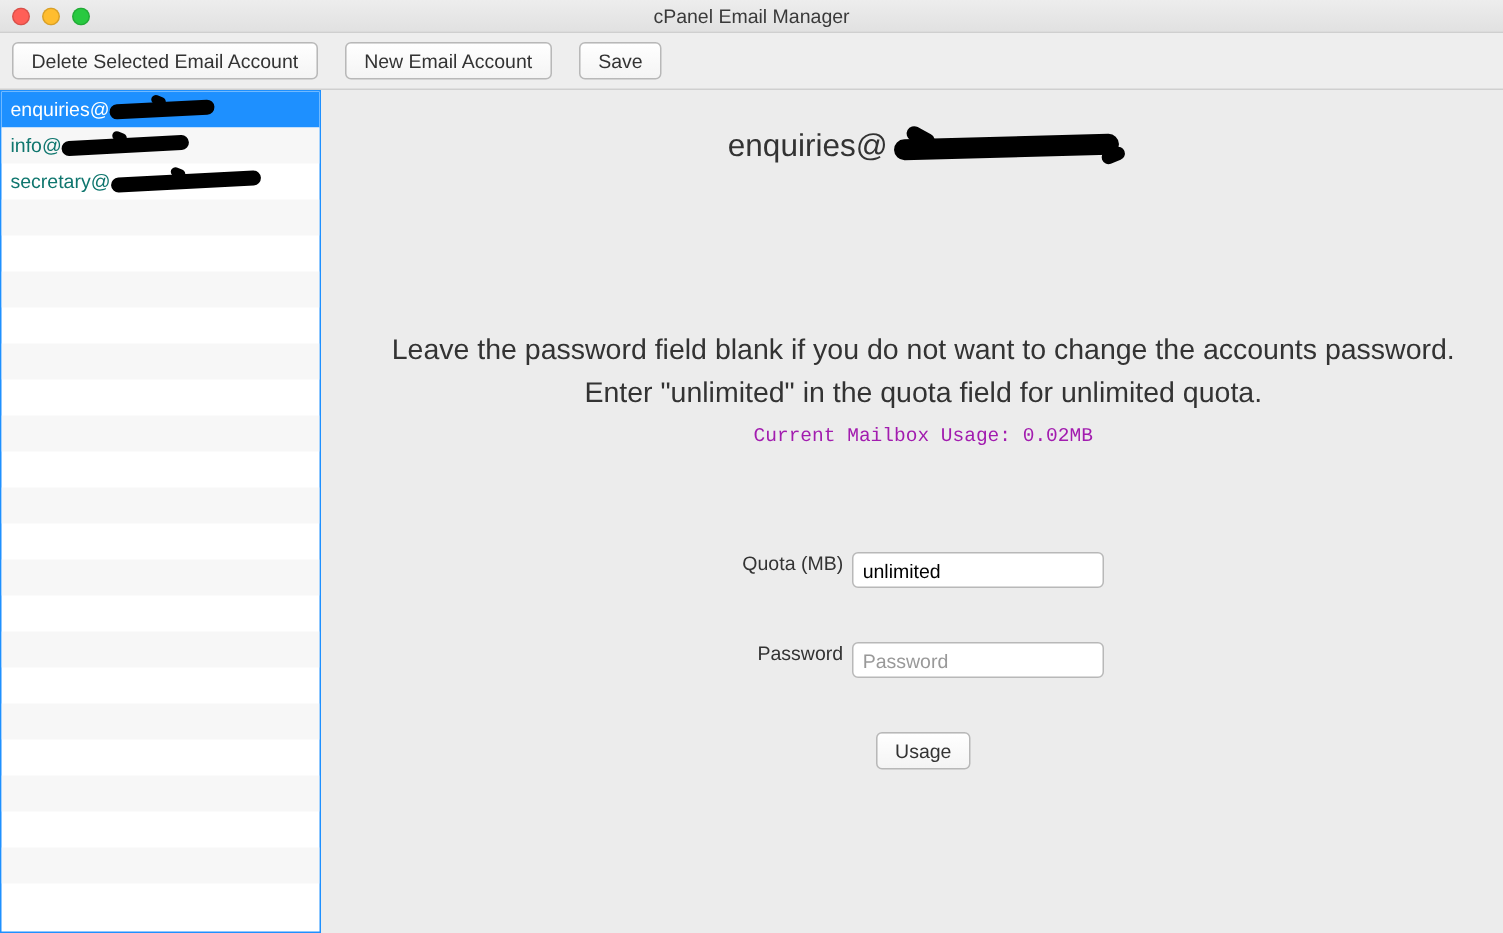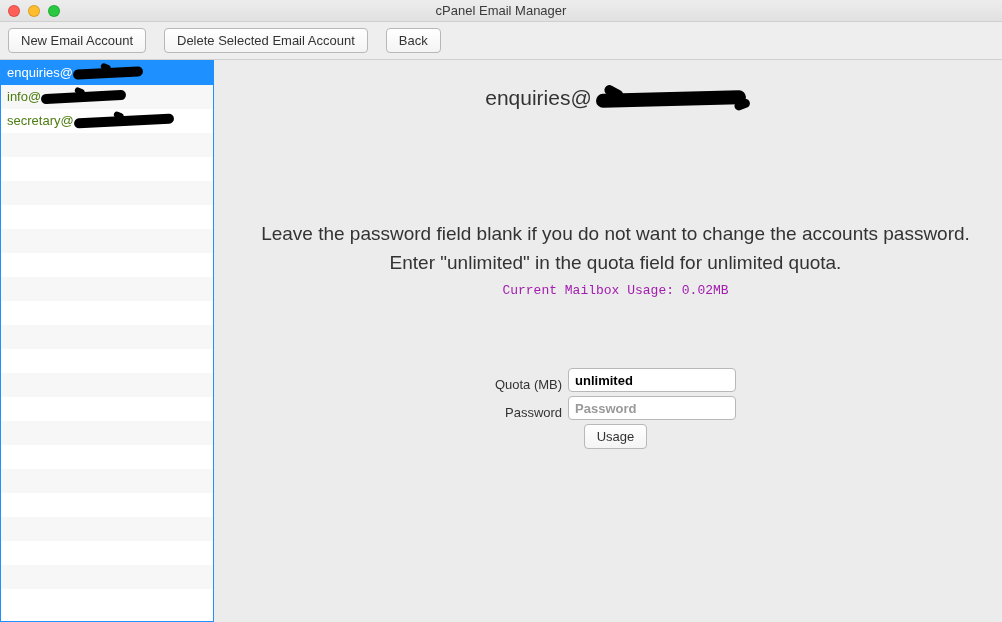--- a/index.html
+++ b/index.html
@@ -8,56 +8,56 @@
   .traffic { display: flex; gap: 8px; }
   .dot { width: 12px; height: 12px; border-radius: 50%; display: inline-block; border: 0.5px solid rgba(0,0,0,.15);}
   .dot.red { background:#ff5f57; }
   .dot.yellow { background:#ffbd2e; }
   .dot.green { background:#28c940; }
   .titlebar .title { position:absolute; left:0; right:0; text-align:center; font-size:13px; color:#3a3a3a; pointer-events:none;}
   .toolbar { height: 38px; background:#eeeeee; border-bottom:1px solid #cfcfcf; display:flex; align-items:center; padding: 0 8px; gap:18px;}
   button.ui { font-size:13px; padding: 4px 12px; background: linear-gradient(#ffffff,#f4f4f4); border:1px solid #b8b8b8; border-radius:4px; color:#333; cursor:pointer;}
   .body { display:flex; height: calc(622px - 22px - 38px); gap: 15px;}
   .sidebar { width: 214px; border:1px solid #1e90ff; background:#fff; overflow:auto;}
-  .row { height:24px; line-height:24px; padding:0 6px; font-size:13px; color:#4d7c0f; white-space:nowrap; overflow:hidden; position:relative; cursor:pointer;}
+  .row { height:24px; line-height:24px; padding:0 6px; font-size:13px; color:#0f766e; white-space:nowrap; overflow:hidden; position:relative; cursor:pointer;}
   .row.alt { background:#f7f7f7; }
   .row.selected { background:#1e90ff; color:#fff; }
   .redact { display:inline-block; height:10px; background:#000; border-radius:5px; transform: rotate(-3deg); margin-left:0px; position:relative; top:1px;}
   .redact::after{content:"";position:absolute;left:40%;top:-4px;width:10px;height:6px;background:#000;border-radius:3px;transform:rotate(25deg);}
   .main { flex:1; padding: 20px 24px; background:#ececec; text-align:center; overflow:auto;}
   .heading-wrap { margin-top: 6px; margin-bottom: 110px; }
   .heading { display:inline-block; font-size:21px; font-weight:400; color:#333; position:relative;}
   .heading .redact-lg { display:inline-block; width:150px; height:14px; background:#000; border-radius:7px; vertical-align:middle; margin-left:4px; position:relative; transform:rotate(-1.5deg);}
   .heading .redact-lg::before{content:"";position:absolute;left:8px;top:-6px;width:20px;height:10px;background:#000;border-radius:8px;transform:rotate(30deg);}
   .heading .redact-lg::after{content:"";position:absolute;right:-4px;bottom:-5px;width:16px;height:9px;background:#000;border-radius:6px;transform:rotate(-20deg);}
   .instr { font-size:19px; color:#333; line-height:1.5; max-width:780px; margin:0 auto 6px;}
   .usage { font-size:13px; color:#a21caf; margin-top:4px; margin-bottom: 70px; font-family: Liberation Mono, monospace;}
   .form { display:inline-block; }
-  .form-row { display:flex; align-items:flex-end; justify-content:flex-end; gap:6px; margin-bottom:4px;}
+  .form-row { display:flex; align-items:flex-start; justify-content:flex-end; gap:6px; margin-bottom:36px;}
   .form-label { font-size:13px; color:#333; }
-  input.ui { width:168px; height:24px; padding:2px 6px; font-size:13px; border:1px solid #b8b8b8; border-radius:4px; background:#fff;font-weight:bold;}
+  input.ui { width:168px; height:24px; padding:2px 6px; font-size:13px; border:1px solid #b8b8b8; border-radius:4px; background:#fff;}
   input.ui::placeholder { color:#999; }
   .save-row { text-align:center; }
 </style>
 </head>
 <body>
 
 <div class="titlebar">
   <div class="traffic">
     <span class="dot red"></span>
     <span class="dot yellow"></span>
     <span class="dot green"></span>
   </div>
   <div class="title">cPanel Email Manager</div>
 </div>
 
 <div class="toolbar">
+  <button class="ui">Delete Selected Email Account</button>
   <button class="ui">New Email Account</button>
-  <button class="ui">Delete Selected Email Account</button>
-  <button class="ui">Back</button>
+  <button class="ui">Save</button>
 </div>
 
 <div class="body">
   <div class="sidebar" id="sidebar">
       <div class="row selected"><span>enquiries@</span><span class="redact" style="width: 70px;"></span></div>
       <div class="row alt"><span>info@</span><span class="redact" style="width: 85px;"></span></div>
       <div class="row"><span>secretary@</span><span class="redact" style="width: 100px;"></span></div>
       <div class="row alt"></div>
       <div class="row"></div>
       <div class="row alt"></div>

